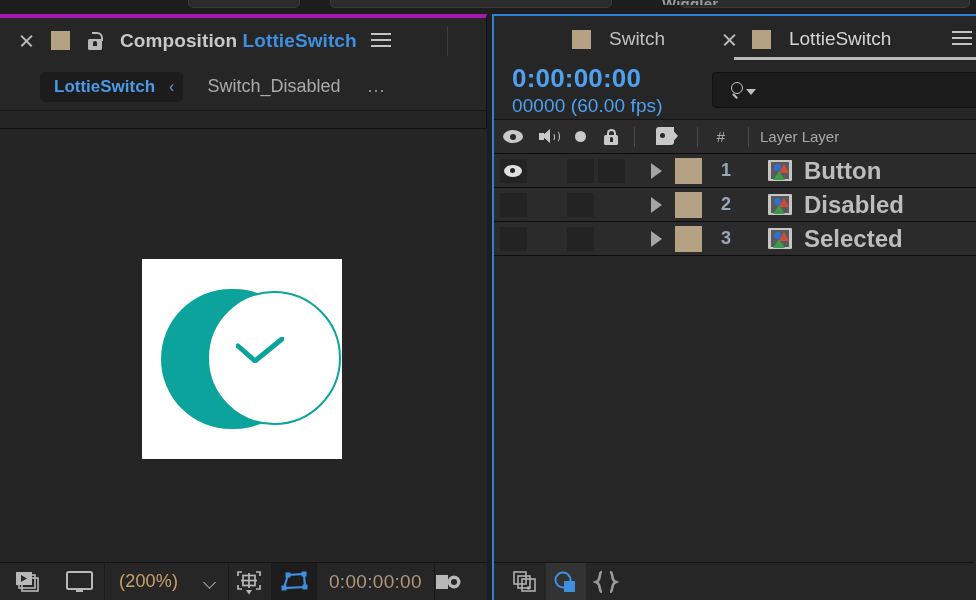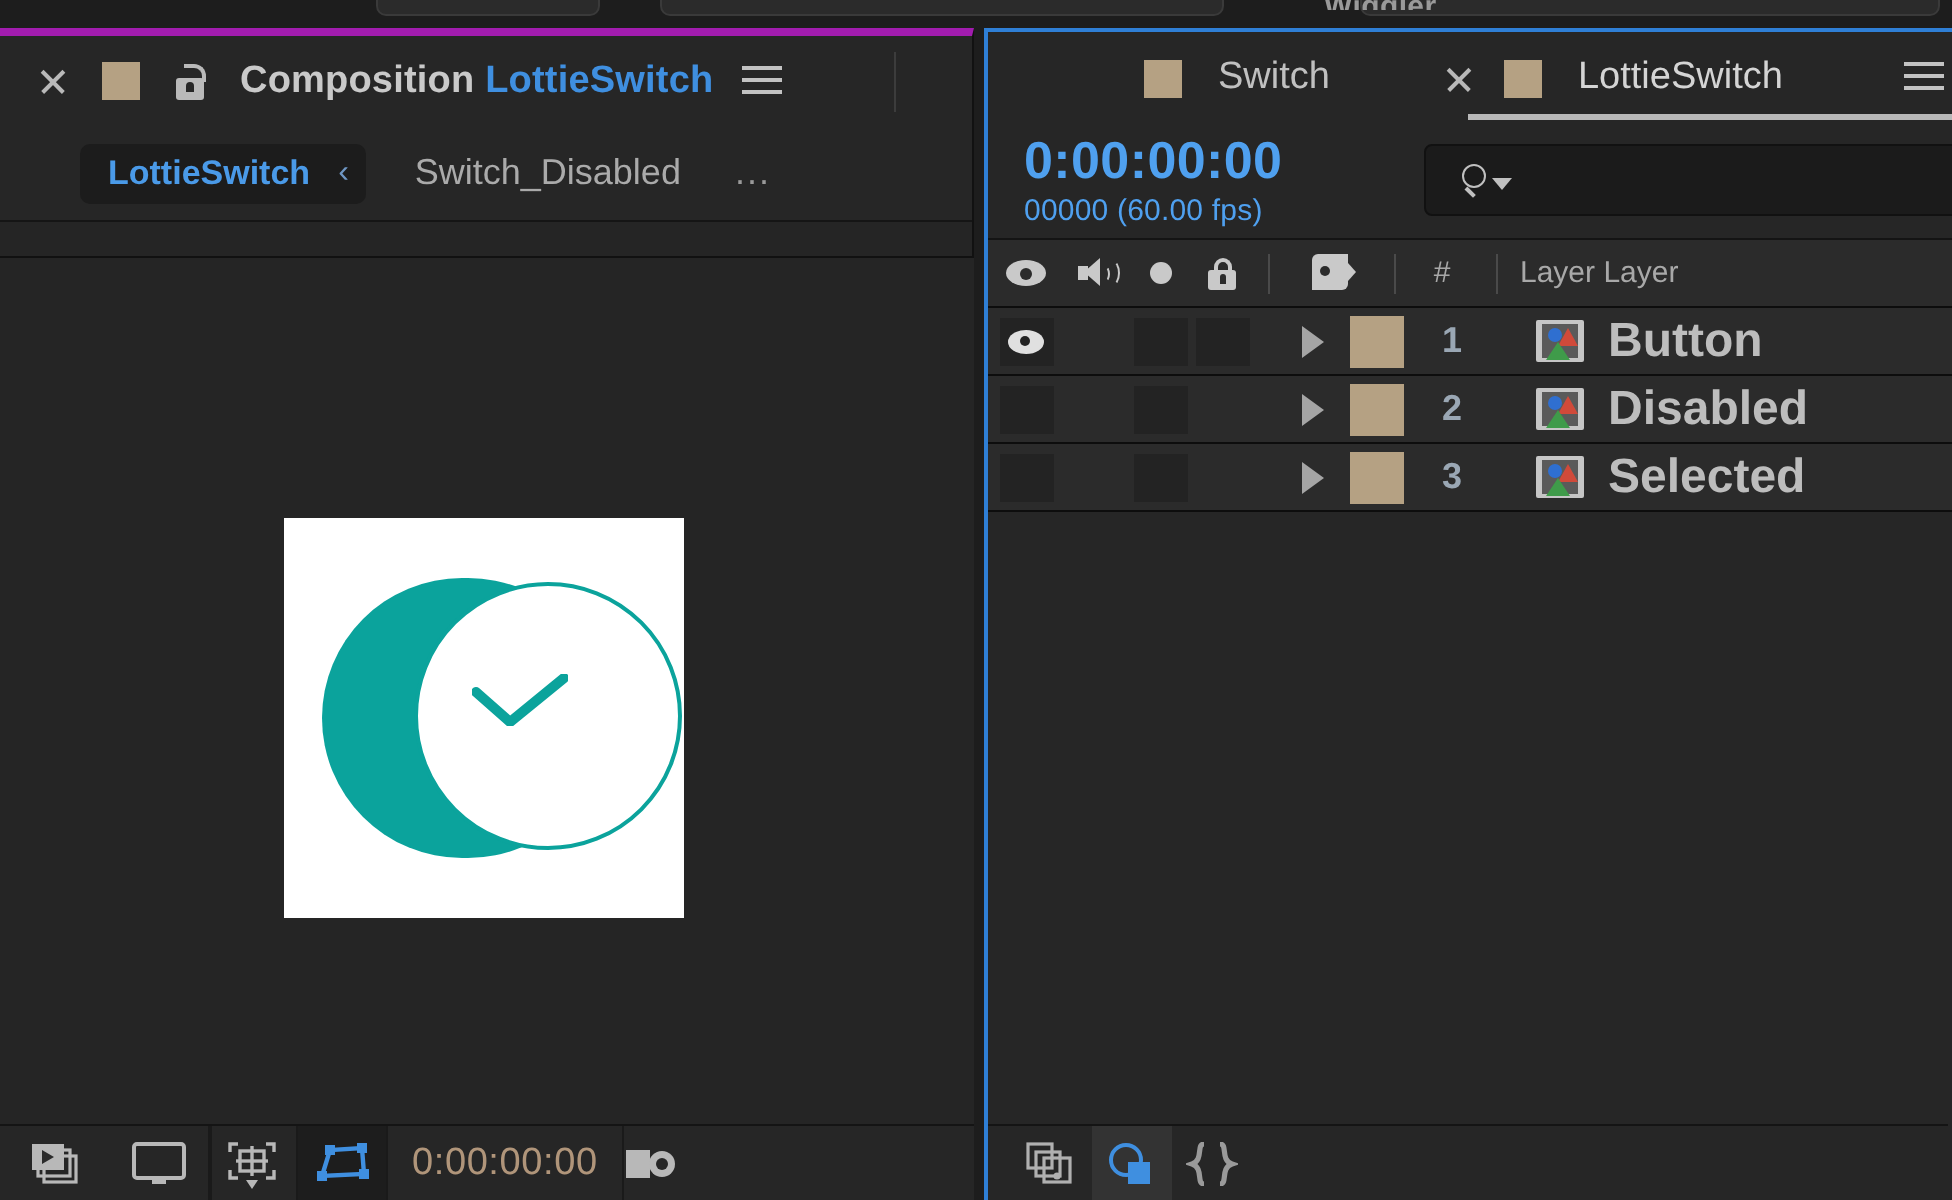--- a/index.html
+++ b/index.html
@@ -166,21 +166,21 @@
   .rp-hamburger { position:absolute; right:4px; top:15px; }
 
   
   .rp-timerow {
     position:relative; height:58px; background:#262626; display:flex; align-items:center;
     border-bottom:1px solid #141414;
   }
   .tc-big {
     font-size:26px; font-weight:bold; color:#4fa0ef; letter-spacing:.2px; line-height:1;
   }
-  .tc-small { font-size:15px; color:#4fa0ef; margin-top:4px; letter-spacing:.1px; }
+  .tc-small { font-size:19px; color:#4fa0ef; margin-top:4px; letter-spacing:.1px; }
   .search-box {
     position:absolute; left:218px; top:10px; width:400px; height:36px;
     background:#1b1b1b; border:1px solid #111; border-radius:4px;
     display:flex; align-items:center; padding-left:18px; cursor:text;
   }
   .mag { width:17px; height:17px; position:relative; }
   .mag-c {
     position:absolute; left:0; top:0; width:12px; height:12px;
     border:1.9px solid #c0c0c0; border-radius:50%;
   }
@@ -369,20 +369,24 @@
           <polygon points="7,4 7,11 13,7.5" fill="#2b2b2b"></polygon>
         </svg>
       </div>
       <div class="tb-btn" style="width:50px;">
         <svg width="27" height="22" viewBox="0 0 27 22">
           <rect x="1" y="1" width="25" height="17" rx="1.5" fill="none" stroke="#b8b8b8" stroke-width="2"></rect>
           <rect x="10" y="18" width="7" height="3" fill="#b8b8b8"></rect>
         </svg>
       </div>
       <div class="tb-sep"></div>
+      <div class="zoom-field" style="width:123px;">
+        <span class="zoom-val">(200%)</span>
+        <span class="chev-down"></span>
+      </div>
       <div class="tb-sep"></div>
       <div class="tb-btn" style="width:42px;">
         <svg width="30" height="26" viewBox="0 0 30 26">
           <g fill="none" stroke="#b8b8b8" stroke-width="1.7">
             <path d="M3,7 L3,3 L7,3"></path>
               <path d="M21,3 L25,3 L25,7"></path>
             <path d="M25,16 L25,20 L21,20"></path>
               <path d="M7,20 L3,20 L3,16"></path>
             <rect x="8" y="6.5" width="12" height="10"></rect>
             <path d="M14,4 L14,19"></path>

